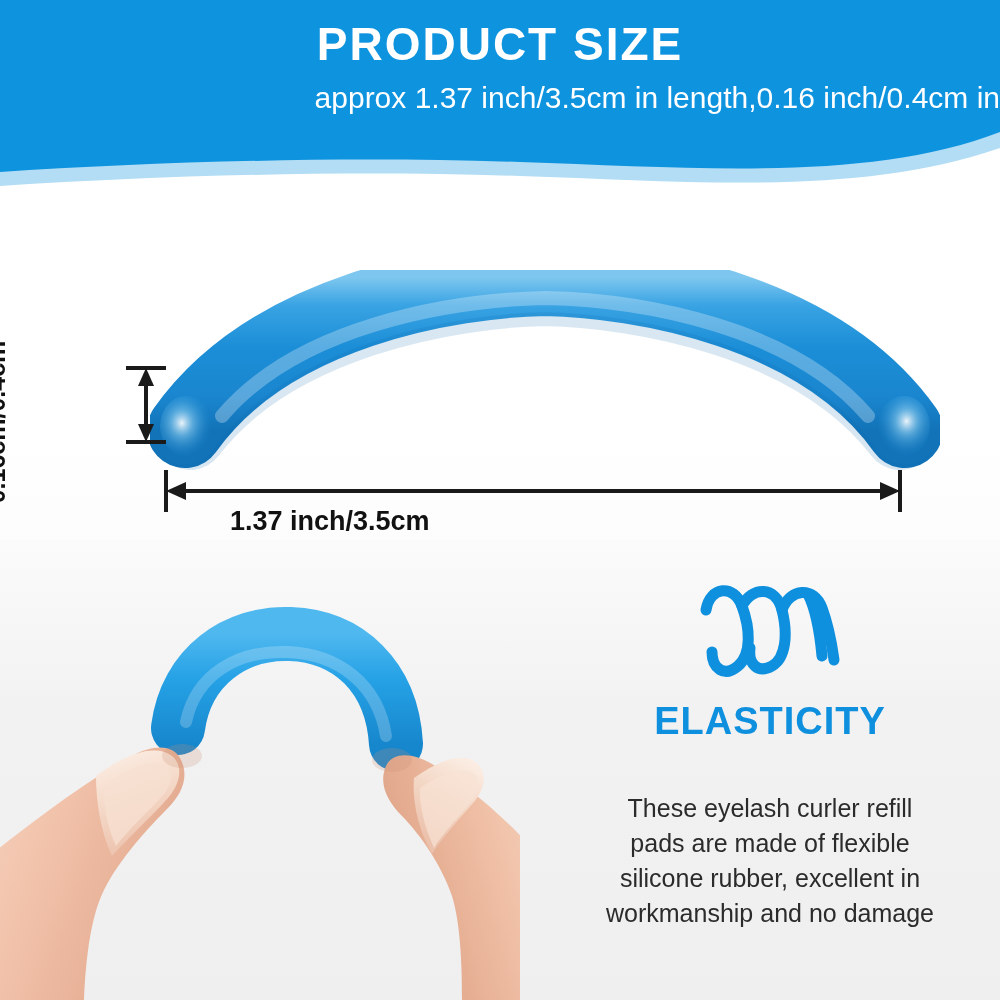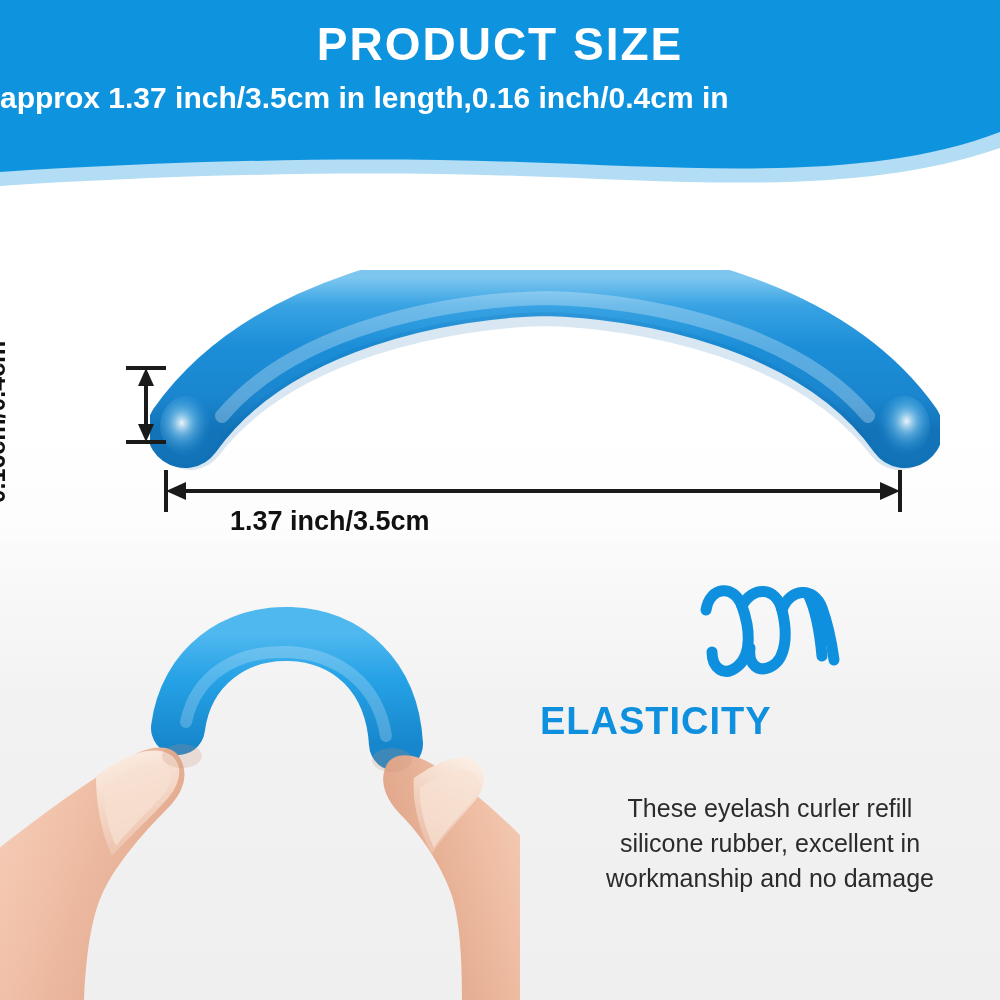--- a/index.html
+++ b/index.html
@@ -64,24 +64,24 @@
     font-weight: bold;
     letter-spacing: 2px;
     line-height: 56px;
     white-space: nowrap;
   }
   .header-subtitle {
     position: absolute;
     left: 0;
     top: 79px;
     width: 1000px;
-    text-align: left;
+    text-align: right;
     color: #ffffff;
     font-size: 30px;
-    font-weight: bold;
+    font-weight: normal;
     line-height: 38px;
     white-space: nowrap;
   }
 
   
   .product-hero {
     position: absolute;
     left: 150px;
     top: 270px;
     width: 790px;
@@ -135,20 +135,21 @@
     left: 0;
     top: 0;
     width: 460px;
     text-align: center;
   }
   .elasticity-title {
     position: absolute;
     left: 0;
     top: 700px;
     width: 460px;
+    text-align: center;
     color: #0e90df;
     font-size: 38px;
     font-weight: bold;
     letter-spacing: 1px;
     white-space: nowrap;
   }
   .elasticity-body {
     position: absolute;
     left: 10px;
     top: 770px;
@@ -318,18 +319,19 @@
           <path d="M118,14 C126,30 130,54 132,76"></path>
         </g>
       </svg>
     </div>
   </div>
 
   <div class="elasticity-title-wrap">
     <div class="elasticity-title">ELASTICITY</div>
     <div class="elasticity-body">
       <div>These eyelash curler refill</div>
+      <div>pads are made of flexible</div>
       <div>silicone rubber, excellent in</div>
       <div>workmanship and no damage</div>
     </div>
   </div>
 
 </div>
 
 </body></html>

